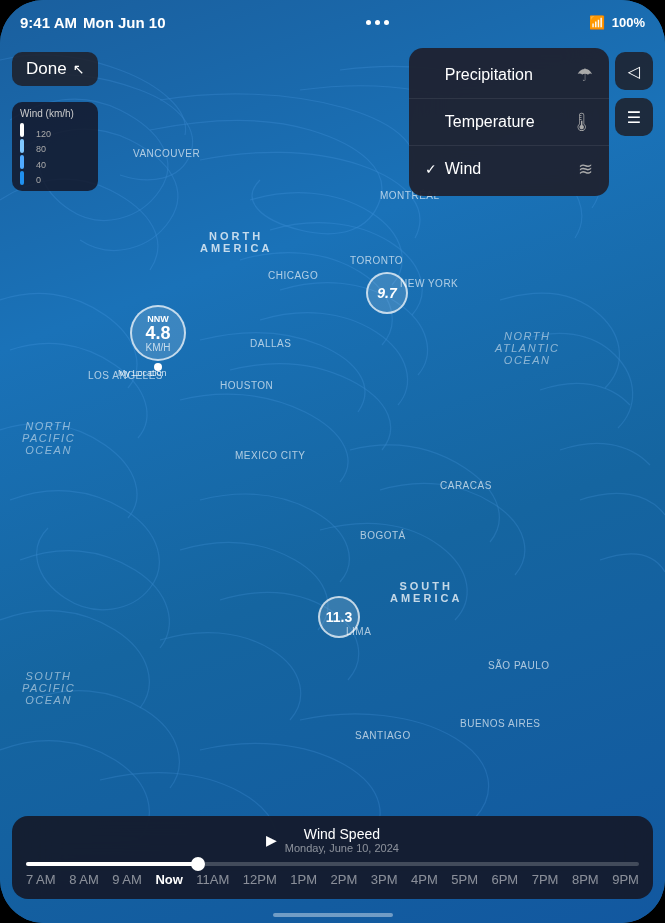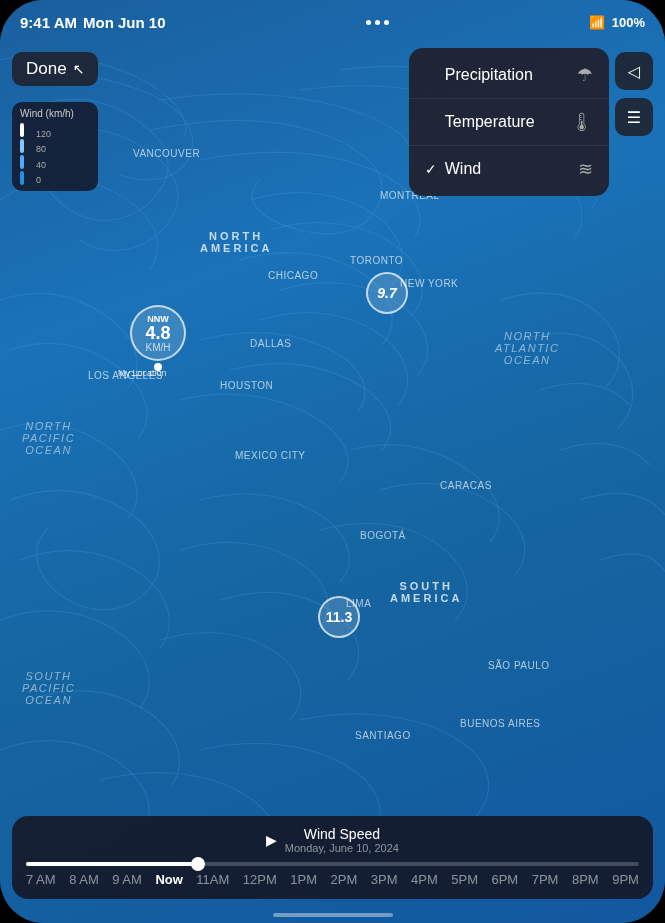--- a/index.html
+++ b/index.html
@@ -487,21 +487,21 @@
   <div class="map-label city" style="left:88px;top:370px;">Los Angeles</div>
   <div class="map-label city" style="left:268px;top:270px;">Chicago</div>
   <div class="map-label city" style="left:380px;top:190px;">Montréal</div>
   <div class="map-label city" style="left:350px;top:255px;">Toronto</div>
   <div class="map-label city" style="left:400px;top:278px;">New York</div>
   <div class="map-label city" style="left:250px;top:338px;">Dallas</div>
   <div class="map-label city" style="left:220px;top:380px;">Houston</div>
   <div class="map-label city" style="left:215px;top:450px;margin-left:20px;">Mexico City</div>
   <div class="map-label city" style="left:440px;top:480px;">Caracas</div>
   <div class="map-label city" style="left:360px;top:530px;">Bogotá</div>
-  <div class="map-label city" style="left:322px;top:598px;padding-left:24px;">Lima</div>
+  <div class="map-label city" style="left:322px;top:626px;padding-left:24px;">Lima</div>
   <div class="map-label city" style="left:355px;top:730px;">Santiago</div>
   <div class="map-label city" style="left:460px;top:718px;">Buenos Aires</div>
   <div class="map-label city" style="left:488px;top:660px;">São Paulo</div>
 
   <div class="wind-pin" style="left:130px;top:305px;">
     <div class="wind-pin-bubble">
       <span class="wind-pin-dir">NNW</span>
       <span class="wind-pin-speed">4.8</span>
       <span class="wind-pin-unit">KM/H</span>
     </div>

